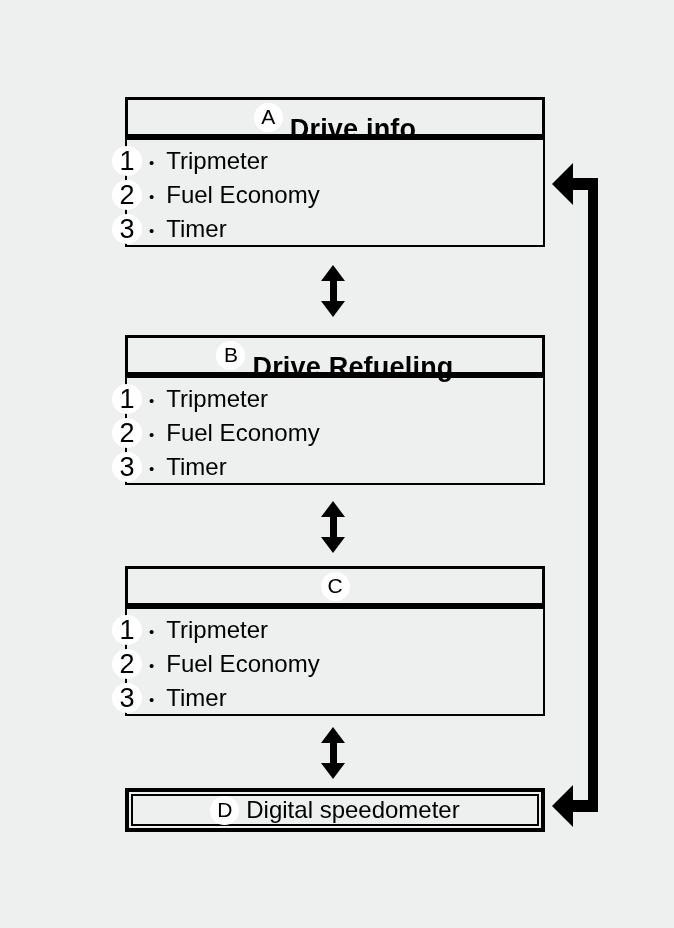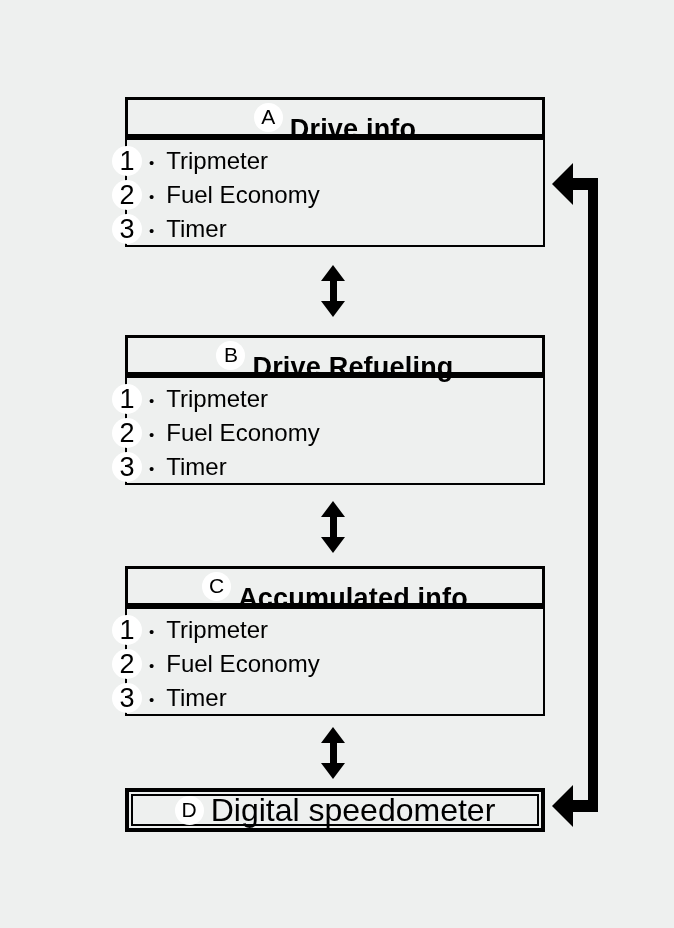--- a/index.html
+++ b/index.html
@@ -57,21 +57,21 @@
     position: absolute; left: 125px; top: 788px;
     width: 420px; height: 44px;
     border: 4px solid #000;
   }
   .speedo-inner {
     position: absolute; top: 2px; left: 2px; right: 2px; bottom: 2px;
     border: 2px solid #000;
     display: flex; align-items: center; justify-content: center;
     gap: 7px;
   }
-  .speedo-title { font-size: 32px; font-weight: normal; white-space: nowrap; }
+  .speedo-title { font-size: 24px; font-weight: normal; white-space: nowrap; }
 
   
   .varrow { position: absolute; left: 321px; width: 24px; }
   .varrow .head-up {
     width: 0; height: 0; margin: 0 auto;
     border-left: 12px solid transparent; border-right: 12px solid transparent;
     border-bottom: 16px solid #000;
   }
   .varrow .shaft { width: 7px; height: 20px; margin: 0 auto; background: #000; }
   .varrow .head-down {
@@ -160,21 +160,20 @@
 
   <div class="varrow a2">
     <div class="head-up"></div>
     <div class="shaft"></div>
     <div class="head-down"></div>
   </div>
 
   <div class="mode-box" style="top:566px">
     <div class="mode-header">
       <span class="letter-circle">C</span>
-      <span class="mode-title">Accumulated info</span>
     </div>
     <div class="mode-body">
       <span class="num-circle n1">1</span>
       <span class="num-circle n2">2</span>
       <span class="num-circle n3">3</span>
       <ul class="item-list">
         <li class="item-line">
             <span class="bullet">•</span>
             <span>Tripmeter</span>
           </li>

